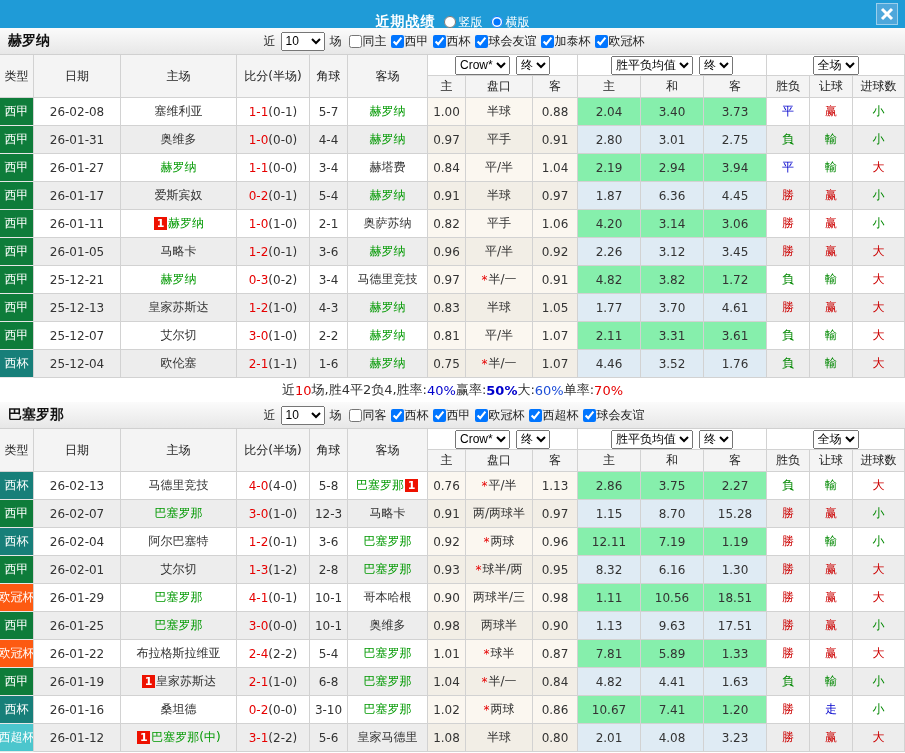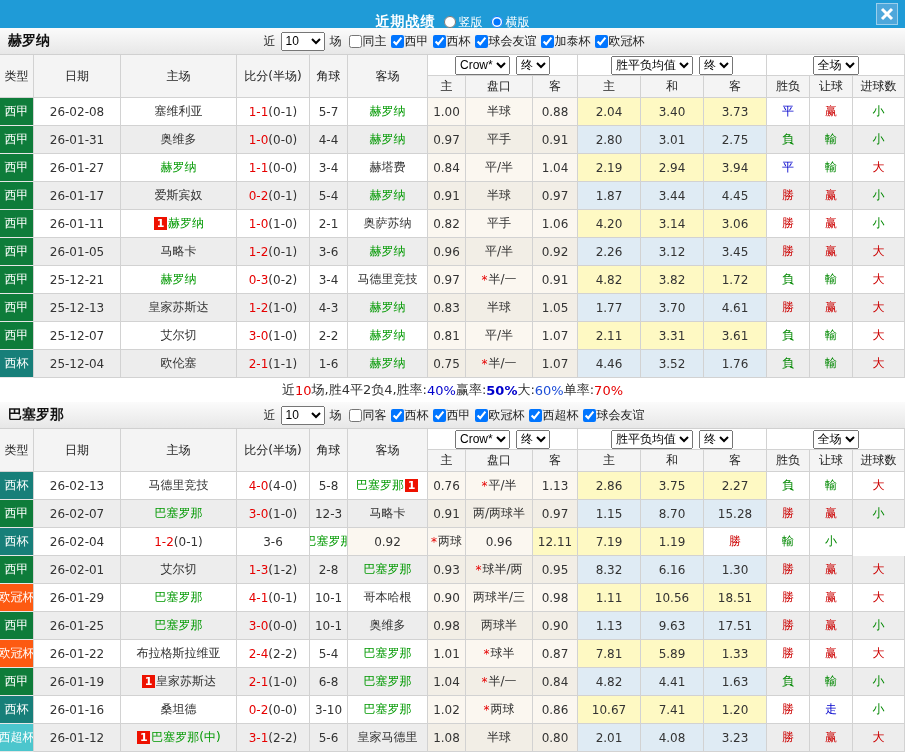--- a/index.html
+++ b/index.html
@@ -37,21 +37,21 @@
     display:flex; align-items:center; justify-content:center; font-size:12px;
     color:#333; white-space:nowrap; overflow:hidden; }
   .thead { grid-template-rows:21px 22px; }
   .hcell { background:#f4f4f4; color:#222; }
   .hgroup { background:#fff; }
   .hgroup select { font-size:12px; height:19px; margin:0 3px; }
   .row { height:28px; background:#fff; }
   .row.even { background:#ededed; }
   .bg-odds { background:#fbf7f0; }
   .even .bg-odds { background:#f2eee6; }
-  .bg-mean { background:#fef9c3; }
+  .bg-mean { background:#86efac; }
   .even .bg-mean { background:#dfebf4; }
   .type-badge { color:#fff; border-bottom:1px solid #e6e6e6; }
   .self { color:var(--c-self); }
   .ft { color:var(--c-ft); }
   .ht { color:#333; }
   .star { color:var(--c-ft); margin-right:1px; }
   .t-red { color:var(--c-red); }
   .t-green { color:var(--c-green); }
   .t-blue { color:var(--c-blue); }
   .badge1 { background:var(--c-badge); color:#fff; width:13px; height:13px;
@@ -235,21 +235,21 @@
       <div class="cell">5-4</div>
       <div class="cell team-cell">
         <span class="self">赫罗纳</span>
       </div>
       <div class="cell bg-odds">0.91</div>
       <div class="cell bg-odds">
         <span>半球</span>
       </div>
       <div class="cell bg-odds">0.97</div>
       <div class="cell bg-mean">1.87</div>
-      <div class="cell bg-mean">3.44</div>
+      <div class="cell bg-mean">6.36</div>
       <div class="cell bg-mean">4.45</div>
       <div class="cell t-red">勝</div>
       <div class="cell t-red">赢</div>
       <div class="cell t-green">小</div>
     </div>
     <div class="grid row">
       <div class="cell type-badge" style="background: rgb(14, 124, 58);">西甲</div>
       <div class="cell">26-01-11</div>
       <div class="cell team-cell">
         <span class="badge1">1</span>
@@ -530,20 +530,23 @@
       <div class="cell bg-mean">1.15</div>
       <div class="cell bg-mean">8.70</div>
       <div class="cell bg-mean">15.28</div>
       <div class="cell t-red">勝</div>
       <div class="cell t-red">赢</div>
       <div class="cell t-green">小</div>
     </div>
     <div class="grid row">
       <div class="cell type-badge" style="background: rgb(23, 127, 121);">西杯</div>
       <div class="cell">26-02-04</div>
+      <div class="cell team-cell">
+        <span>阿尔巴塞特</span>
+      </div>
       <div class="cell">
         <span class="ft">1-2</span>
         <span class="ht">(0-1)</span>
       </div>
       <div class="cell">3-6</div>
       <div class="cell team-cell">
         <span class="self">巴塞罗那</span>
       </div>
       <div class="cell bg-odds">0.92</div>
       <div class="cell bg-odds">

